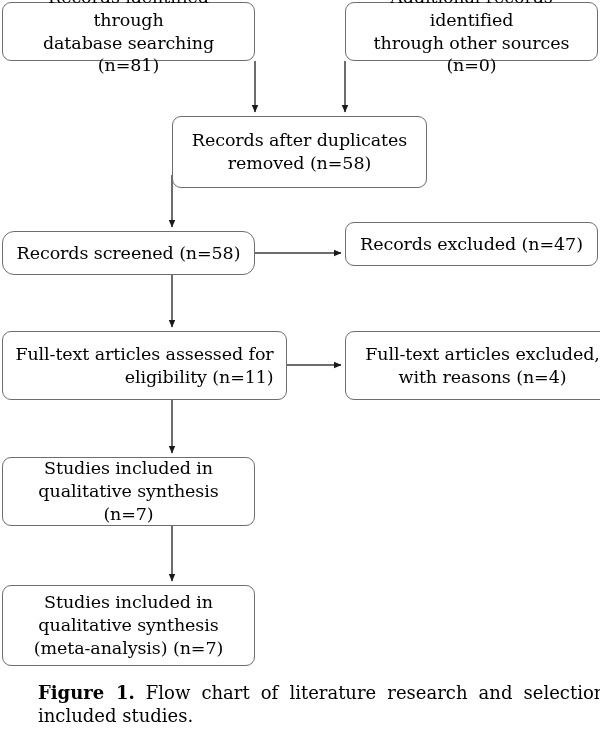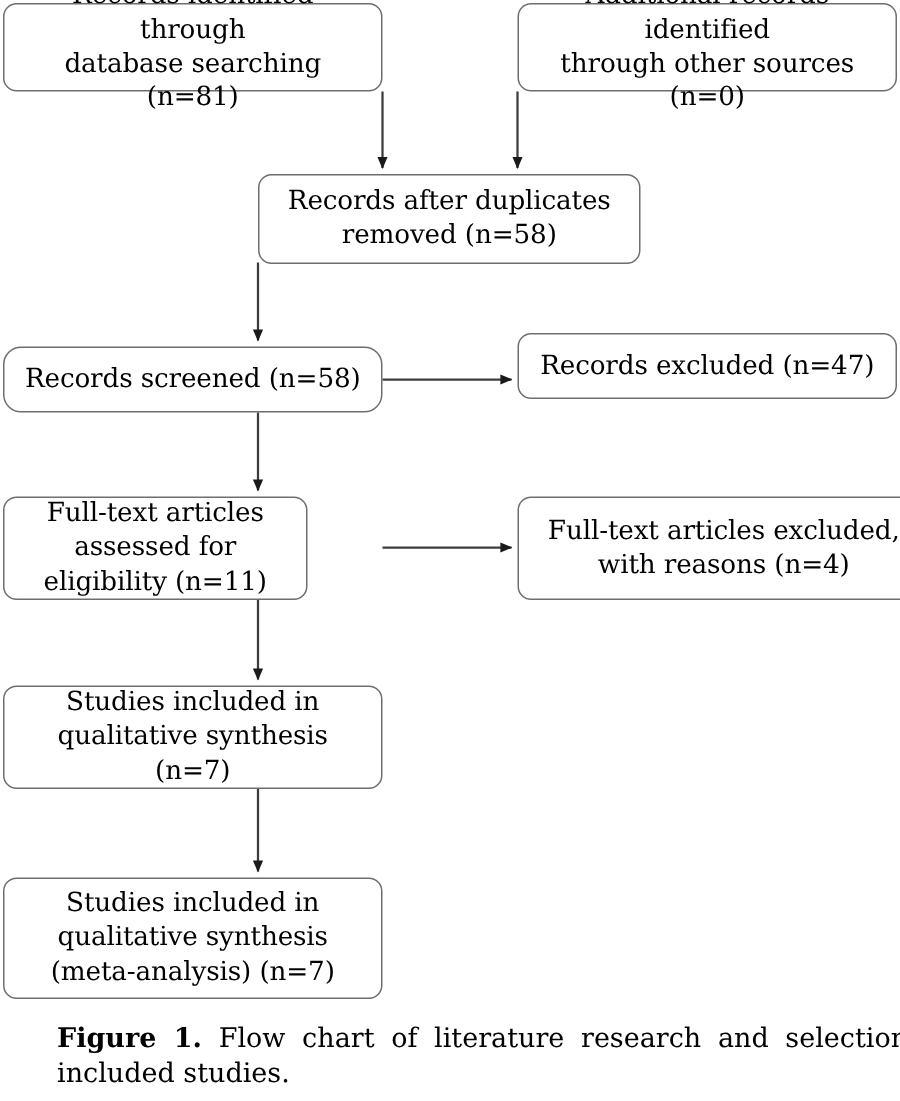--- a/index.html
+++ b/index.html
@@ -41,24 +41,24 @@
     z-index: 2;
   }
   .node .txt {
     display: block;
     white-space: pre-line;
   }
 
   
   .n-identified   { left: 2px;   top: 2px;   width: 253px; height: 59px; }
   .n-additional   { left: 345px; top: 2px;   width: 253px; height: 59px; }
-  .n-duplicates   { left: 172px; top: 116px; width: 255px; height: 60px; }
+  .n-duplicates   { left: 172px; top: 116px; width: 255px; height: 72px; }
   .n-screened     { left: 2px;   top: 231px; width: 253px; height: 44px; border-radius: 12px; }
   .n-excluded     { left: 345px; top: 222px; width: 253px; height: 44px; }
-  .n-fulltext     { left: 2px;   top: 331px; width: 203px; height: 69px; }
+  .n-fulltext     { left: 2px;   top: 331px; width: 285px; height: 69px; text-align: right; }
   .n-fullexcluded { left: 345px; top: 331px; width: 275px; height: 69px; }
   .n-qualitative  { left: 2px;   top: 457px; width: 253px; height: 69px; }
   .n-meta         { left: 2px;   top: 585px; width: 253px; height: 81px; }
 
   
   #connectors {
     position: absolute;
     left: 0;
     top: 0;
     width: 600px;

